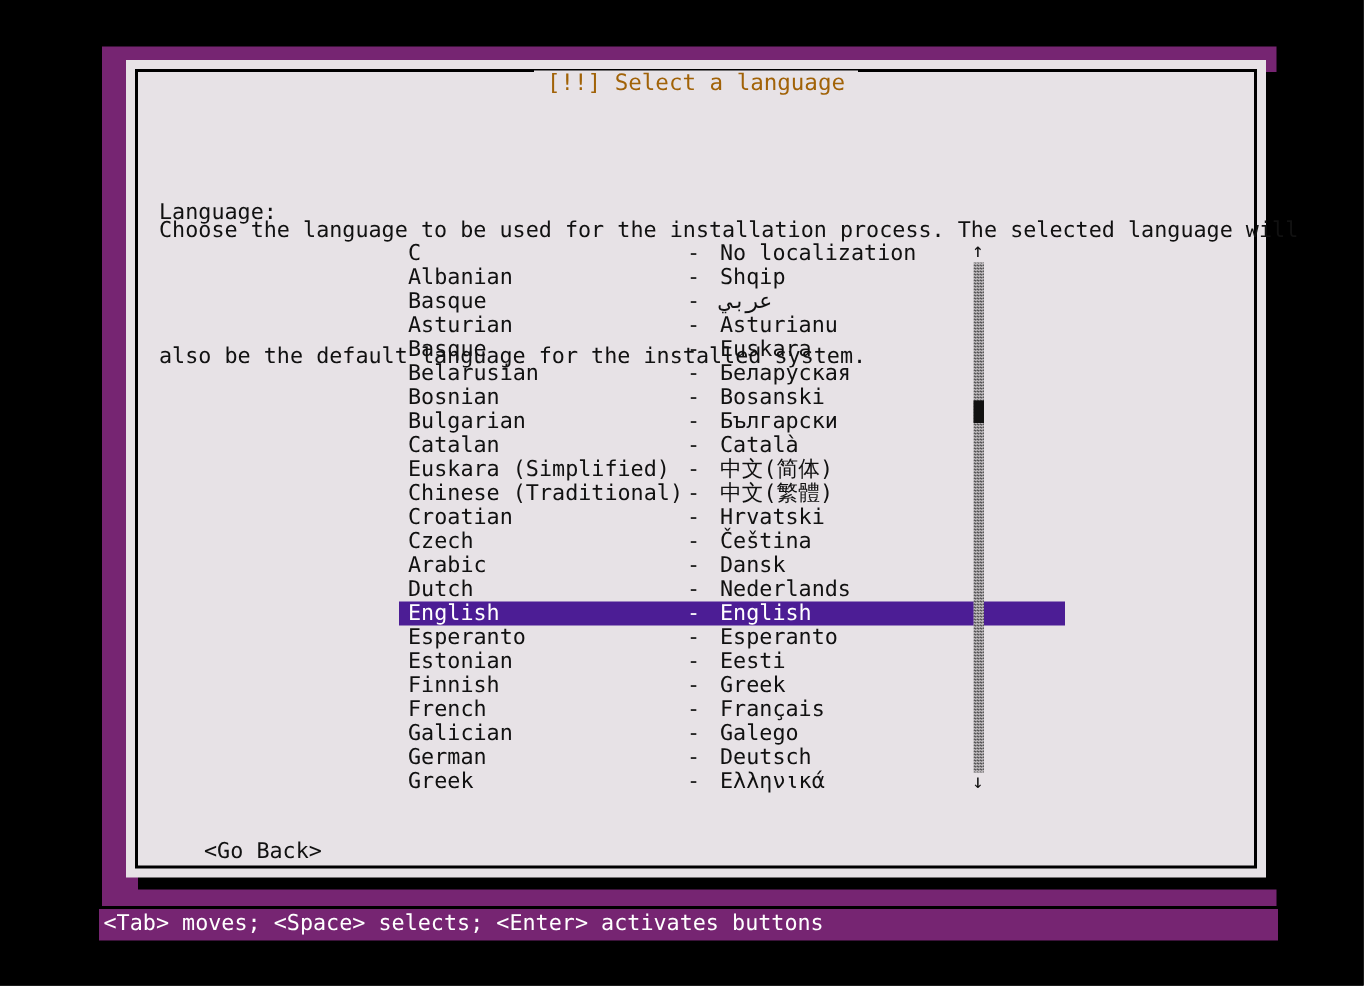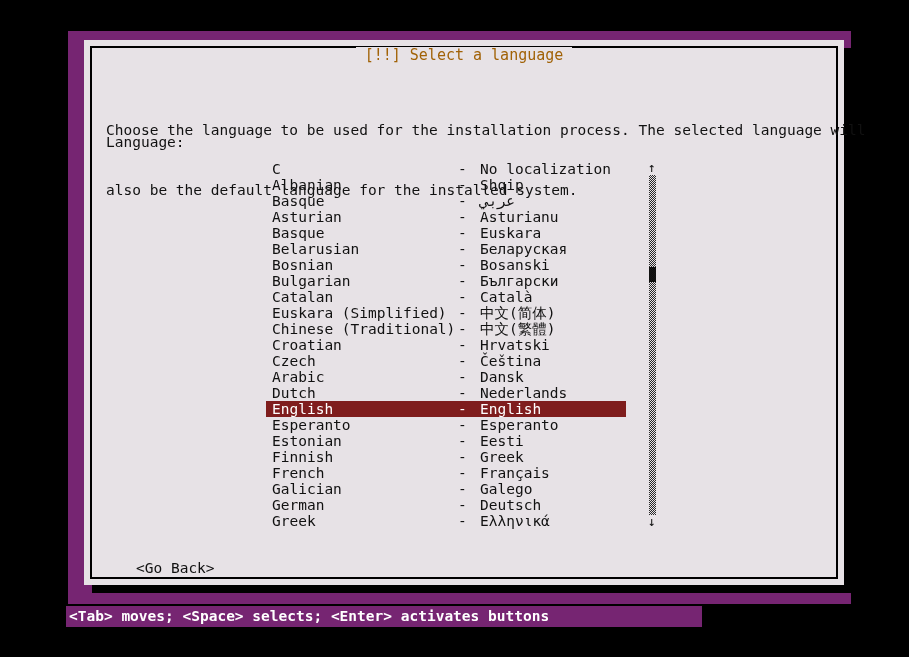--- a/index.html
+++ b/index.html
@@ -91,21 +91,21 @@
   .desc {
     position: absolute;
     left: 14px;
     top: 32px;
     width: 716px;
     color: #111111;
     font-size: 14.5px;
     line-height: 20px;
     white-space: pre-wrap;
   }
-  .desc-line { white-space: pre; }
+  .desc-line { white-space: pre; margin-top: 24px; }
 
   .lang-label {
     position: absolute;
     left: 14px;
     top: 84px;
     color: #111111;
     font-size: 14.5px;
     line-height: 20px;
     white-space: pre;
   }
@@ -145,23 +145,23 @@
     white-space: pre;
   }
   .row .native {
     position: absolute;
     left: 214px;
     top: 0;
     white-space: pre;
     font-family: "DejaVu Sans Mono", "Liberation Mono", monospace;
   }
   .row.selected {
-    background: #7f1d1d;
+    background: #4c1d95;
     color: #ffffff;
-    width: 360px;
+    width: 444px;
   }
 
   
   .scrollbar {
     position: absolute;
     left: 379px;
     top: 0;
     width: 14px;
     height: 368px;
   }
@@ -205,30 +205,29 @@
     color: #111111;
     white-space: pre;
     margin-top: 12px;
   }
 
   
   .statusbar {
     position: absolute;
     left: 66px;
     top: 606px;
-    width: 636px;
+    width: 786px;
     height: 21px;
     background: #762572;
     color: #ffffff;
     font-size: 14.5px;
     line-height: 21px;
     white-space: pre;
     padding-left: 3px;
     box-sizing: border-box;
-    font-weight: bold;
   }
 </style>
 </head>
 <body>
 
 <div id="screen">
 
   <div class="desktop"></div>
 
   <div class="dialog-shadow"></div>

